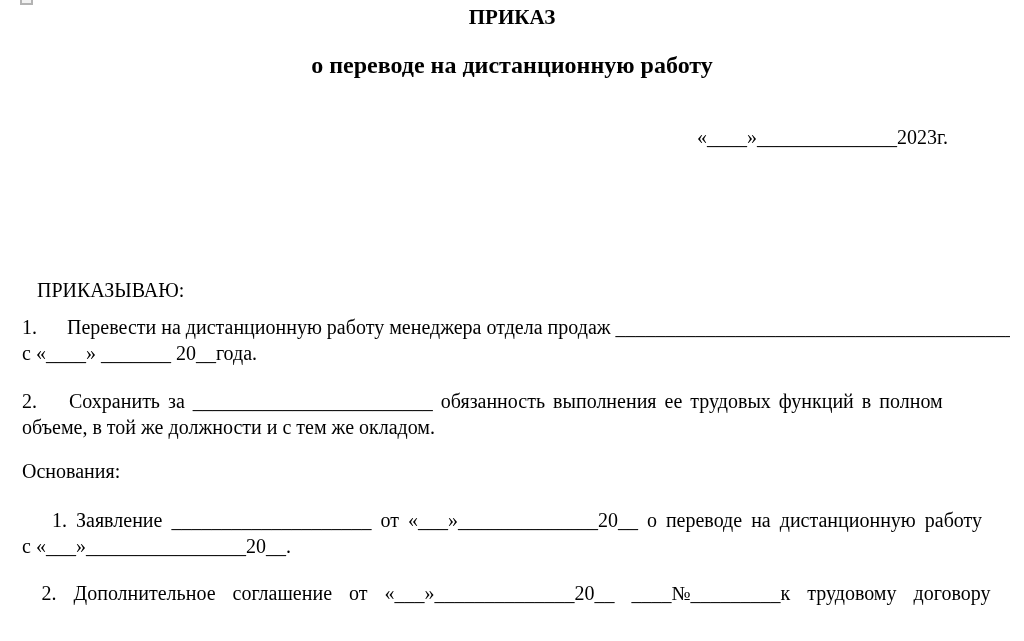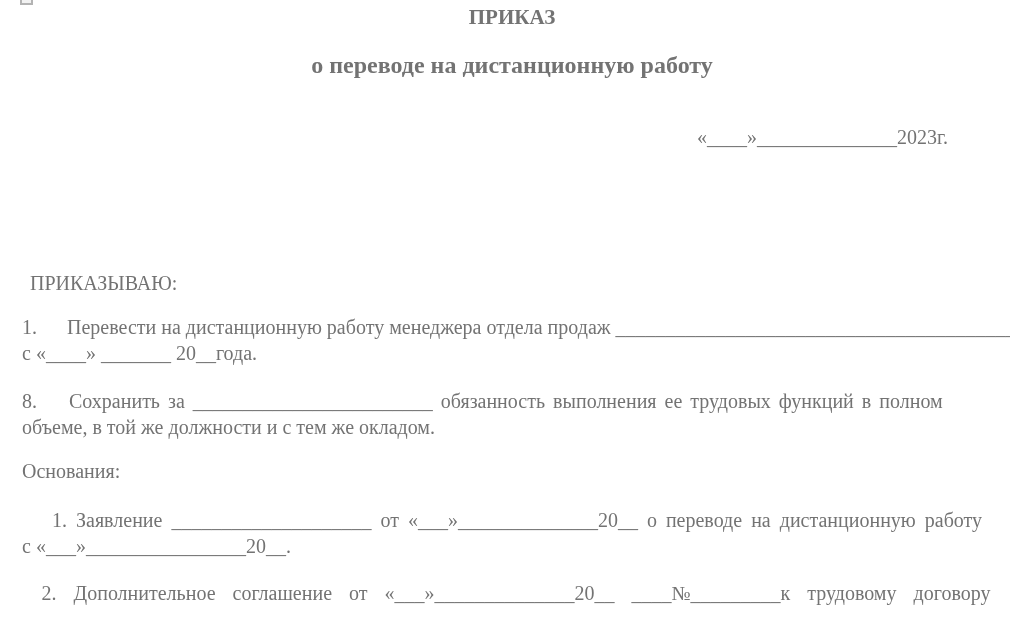--- a/index.html
+++ b/index.html
@@ -2,21 +2,21 @@
 <html><head>
 <meta charset="utf-8">
 <style>
   html, body { margin: 0; padding: 0; }
   body { background: #ffffff; }
   .page {
     position: relative;
     width: 1024px;
     height: 641px;
     background: #ffffff;
-    color: #737373;
+    color: #000000;
     font-family: "Liberation Serif", "DejaVu Serif", serif;
     font-size: 20px;
     overflow: hidden;
   }
   .artifact {
     position: absolute;
     left: 20px;
     top: 0;
     width: 13px;
     height: 5px;
@@ -54,21 +54,21 @@
   .intro {
     position: absolute;
     left: 22px;
     top: 221px;
     margin: 0;
   }
   .orderword {
     position: absolute;
     left: 22px;
     top: 264px;
-    margin: 8px;
+    margin: 15px;
   }
   .para {
     position: absolute;
     left: 22px;
     width: 988px;
   }
   .p1 { top: 314px; }
   .p2 { top: 388px; }
   .basis-heading {
     position: absolute;
@@ -103,21 +103,21 @@
 
 
   <p class="orderword">ПРИКАЗЫВАЮ:</p>
 
   <div class="para p1">
     <div class="line">1.      Перевести на дистанционную работу менеджера отдела продаж _____________________________________________</div>
     <div class="line">с «____» _______ 20__года.</div>
   </div>
 
   <div class="para p2">
-    <div class="line ws3">8.    Сохранить за ________________________ обязанность выполнения ее трудовых функций в полном</div>
+    <div class="line ws3">2.    Сохранить за ________________________ обязанность выполнения ее трудовых функций в полном</div>
     <div class="line">объеме, в той же должности и с тем же окладом.</div>
   </div>
 
   <p class="basis-heading">Основания:</p>
 
   <div class="para b1">
     <div class="line ws4">1. Заявление ____________________ от «___»______________20__ о переводе на дистанционную работу</div>
     <div class="line">с «___»________________20__.</div>
   </div>
 

